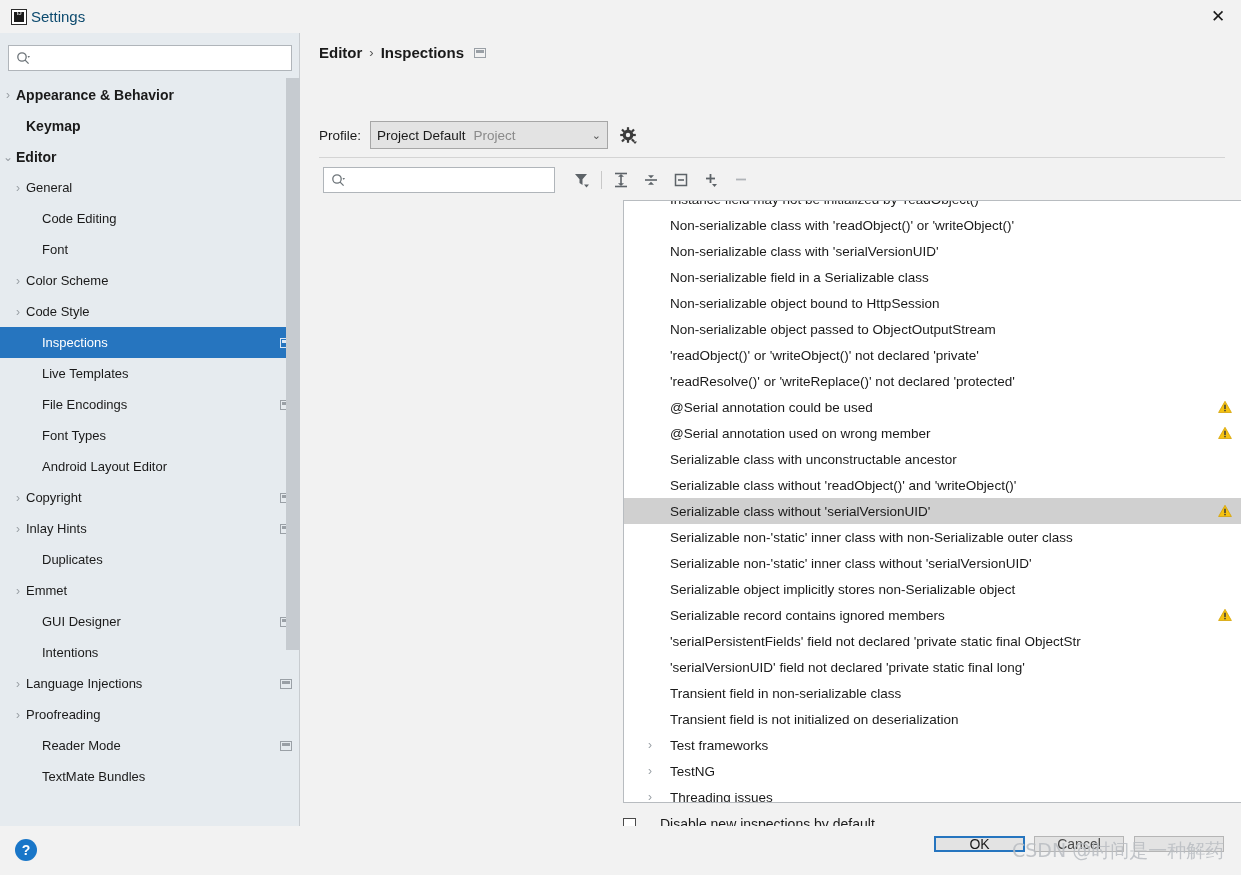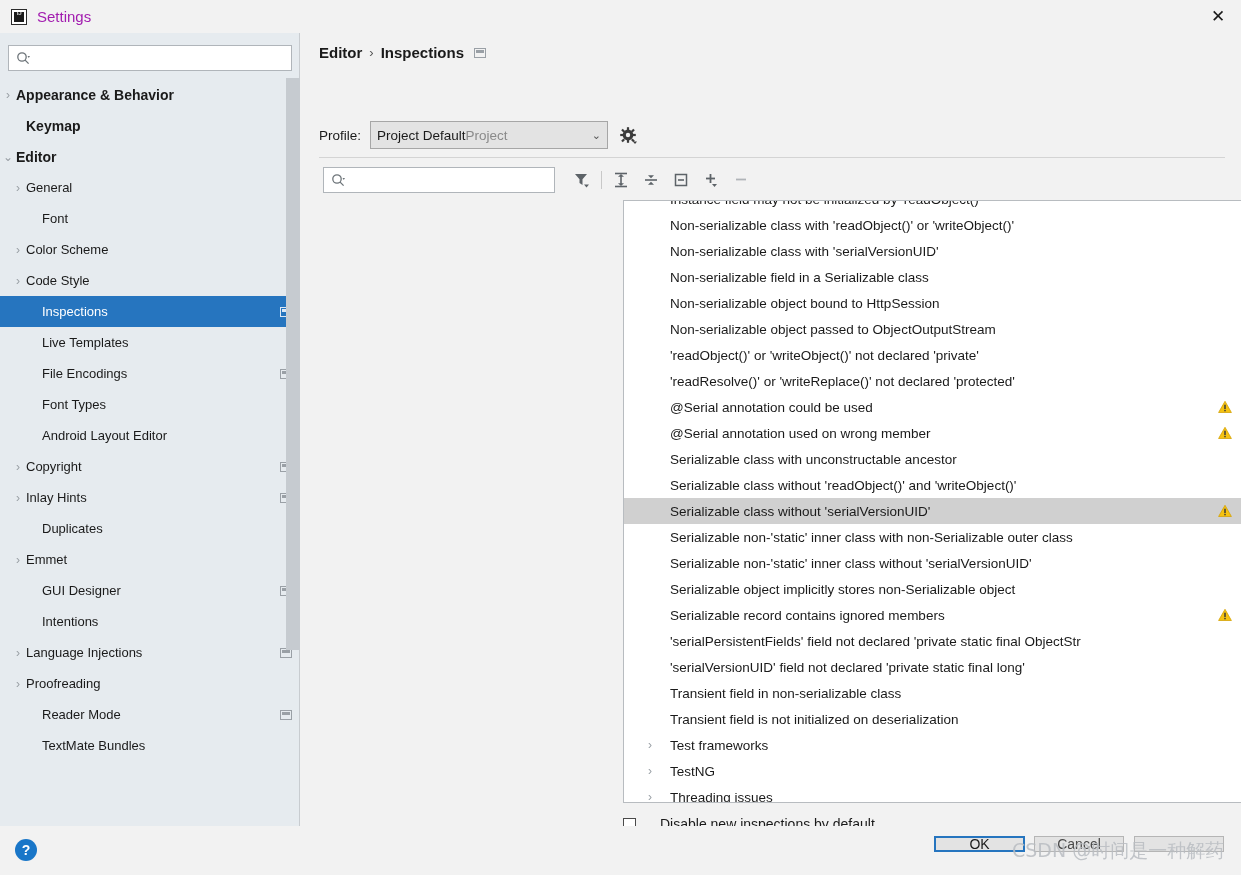--- a/index.html
+++ b/index.html
@@ -30,21 +30,21 @@
     content: ""; position: absolute; left: 2px; top: 2px;
     width: 10px; height: 10px; background: #1b1b1b;
   }
   .title-ij-icon::after {
     content: "IJ"; position: absolute; left: 0; top: -1px;
     width: 14px; text-align: center;
     font-size: 7px; color: #ffffff; font-family: "Liberation Sans", sans-serif;
     letter-spacing: -0.5px;
   }
   .title-text {
-    margin-left: 10px; font-size: 15px; color: #a21caf;
+    margin-left: 4px; font-size: 15px; color: #0c4a6e;
   }
   .title-close {
     position: absolute; right: 0; top: 0; width: 46px; height: 33px;
     display: flex; align-items: center; justify-content: center;
     font-size: 17px; color: #1a1a1a; cursor: default;
   }
 
   
   .sidebar {
     position: absolute; left: 0; top: 33px; width: 300px; height: 793px;
@@ -134,21 +134,21 @@
   }
 
   .profile-row {
     position: absolute; left: 18px; top: 88px;
     display: flex; align-items: center; gap: 9px;
   }
   .profile-label { font-size: 13.5px; }
   .profile-combo {
     width: 238px; height: 28px; background: #e3e3e3;
     border: 1px solid #a6a6a6; display: flex; align-items: center;
-    padding: 0 6px; cursor: default;
+    padding: 0 6px; gap: 8px; cursor: default;
   }
   .profile-combo .pv { font-size: 13.5px; }
   .profile-combo .ps { color: #8a8a8a; font-size: 13.5px; }
   .profile-combo .chev { margin-left: auto; color: #555; font-size: 11px; }
   .gear {
     width: 22px; height: 22px; position: relative; cursor: default;
     display: flex; align-items: center; justify-content: center;
   }
 
   .hr {
@@ -267,20 +267,25 @@
         </div>
         <div class="tree-row">
           <div style="flex: 0 0 auto;"></div>
           <div class="tree-arrow">⌄</div>
           <div class="tree-label bold">Editor</div>
         </div>
         <div class="tree-row">
           <div style="width: 10px; flex: 0 0 auto;"></div>
           <div class="tree-arrow">›</div>
           <div class="tree-label">General</div>
+        </div>
+        <div class="tree-row">
+          <div style="width: 26px; flex: 0 0 auto;"></div>
+          <div class="tree-arrow"></div>
+          <div class="tree-label">Code Editing</div>
         </div>
         <div class="tree-row">
           <div style="width: 26px; flex: 0 0 auto;"></div>
           <div class="tree-arrow"></div>
           <div class="tree-label">Font</div>
         </div>
         <div class="tree-row">
           <div style="width: 10px; flex: 0 0 auto;"></div>
           <div class="tree-arrow">›</div>
           <div class="tree-label">Color Scheme</div>

